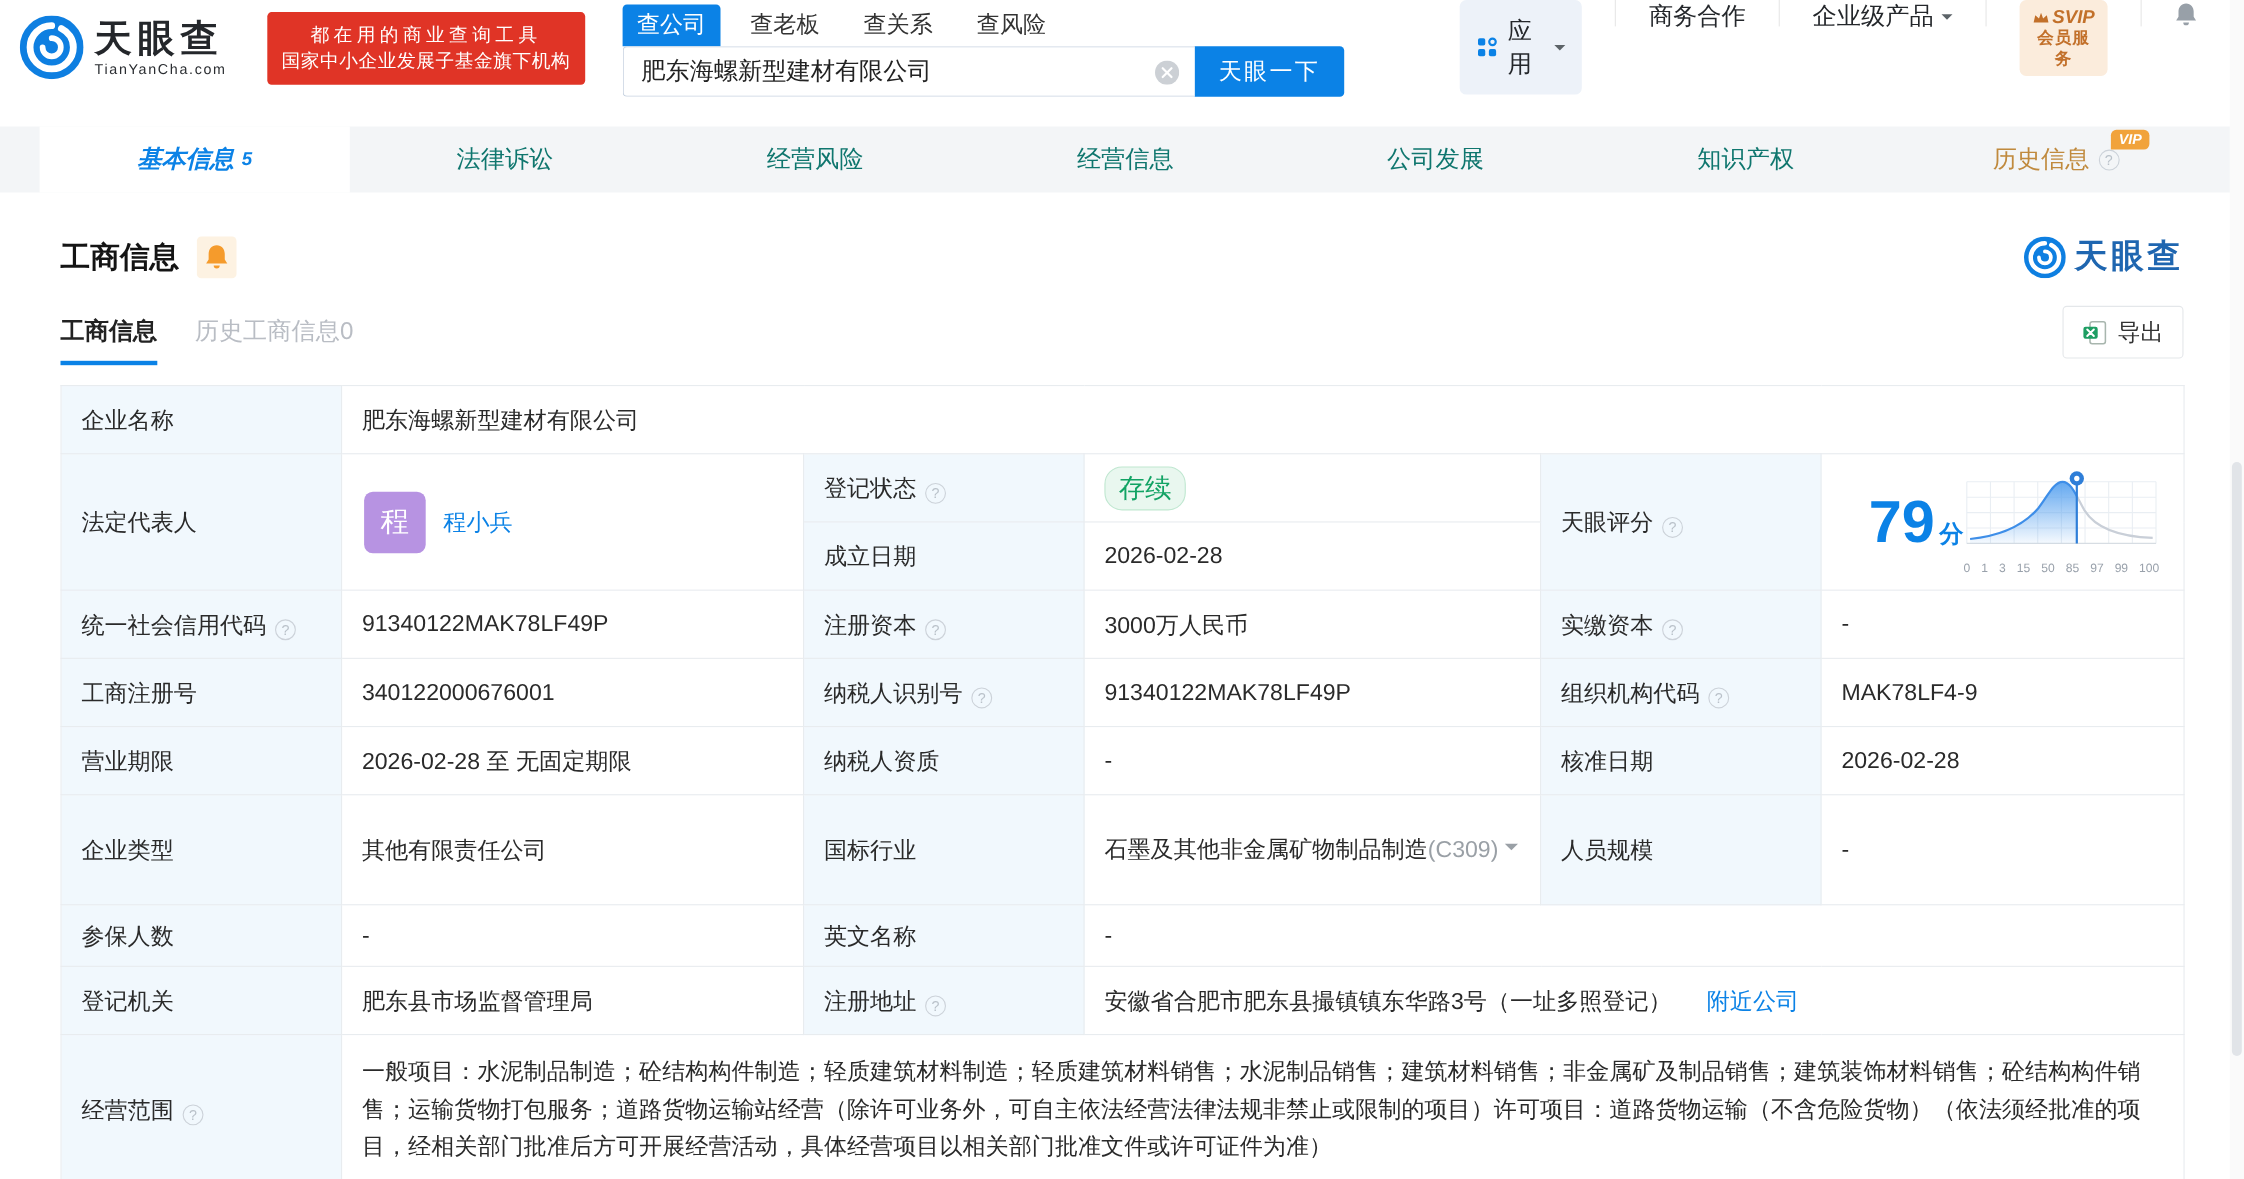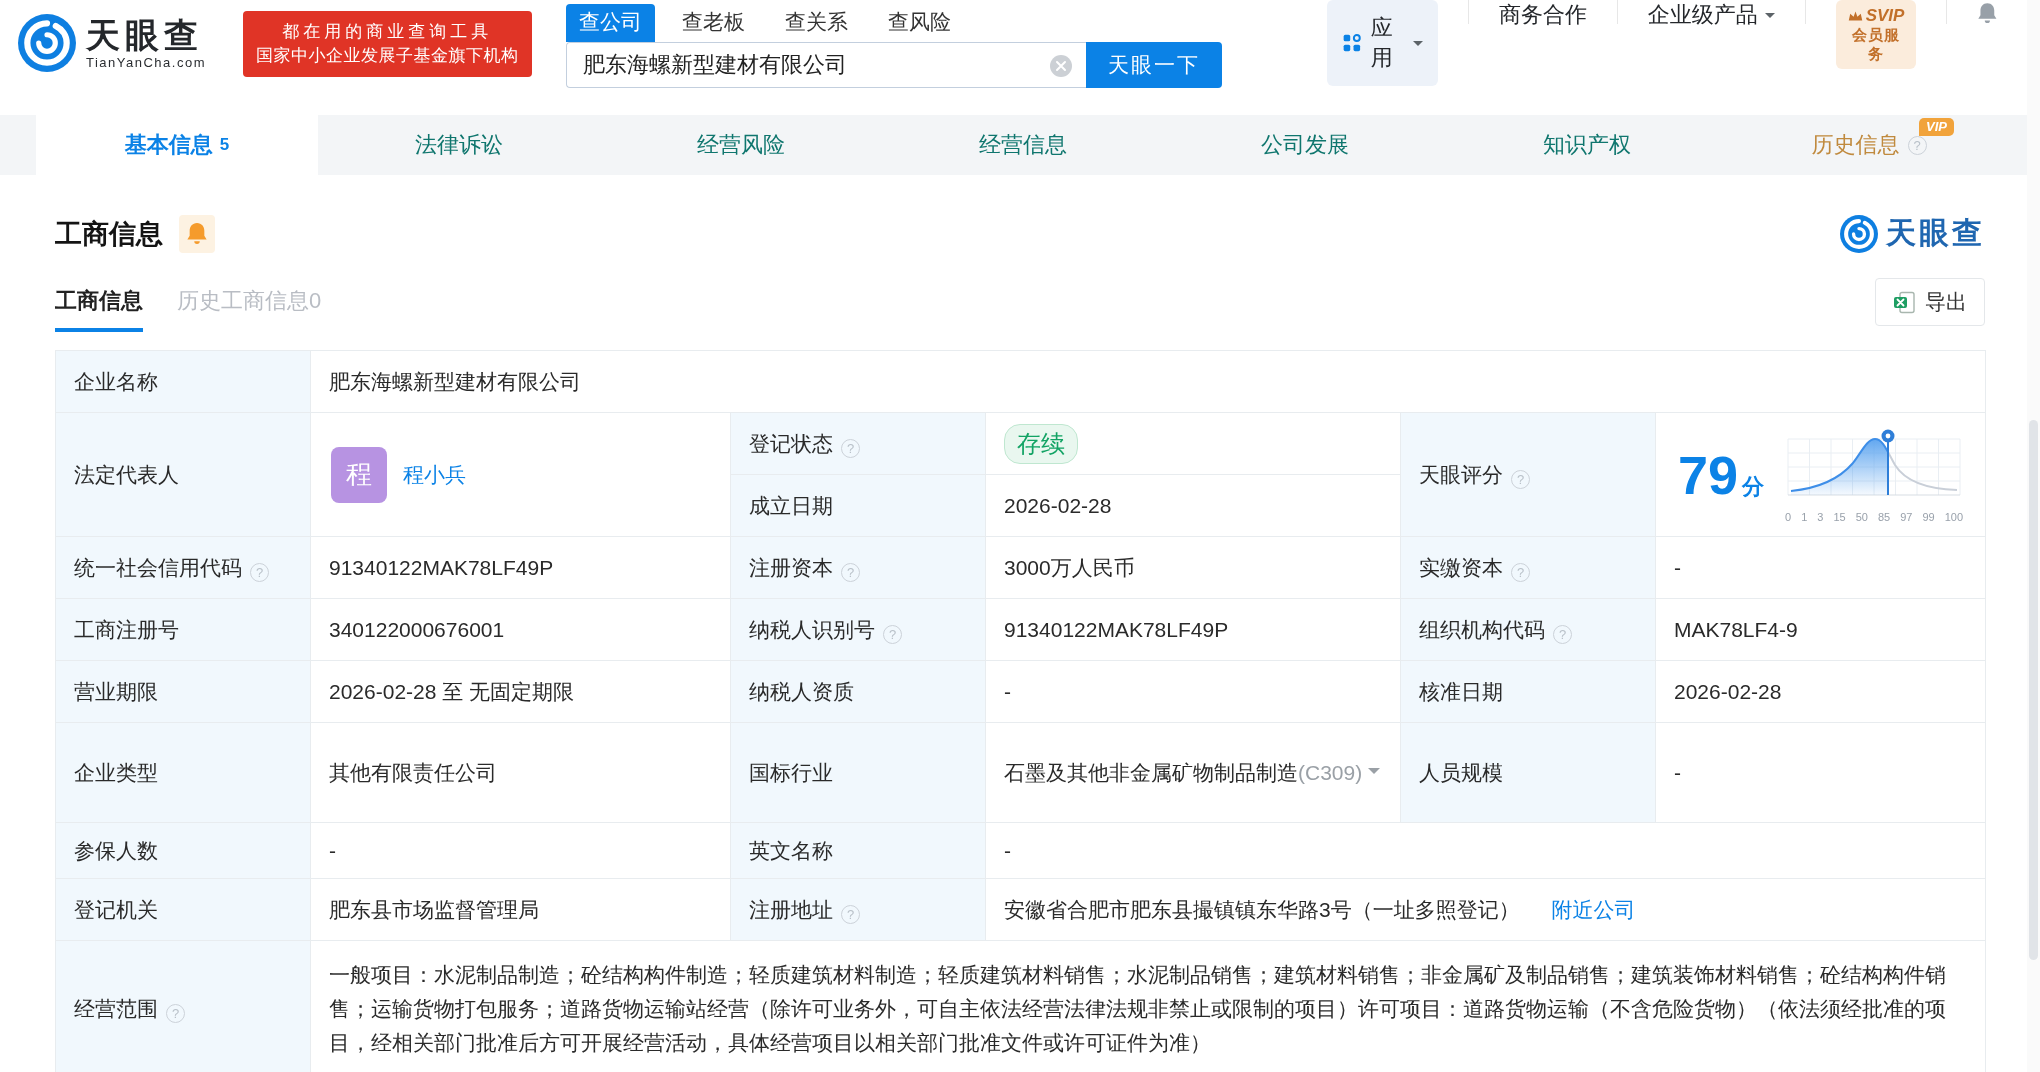--- a/index.html
+++ b/index.html
@@ -42,21 +42,21 @@
   .svip { background:#fbecdc; border-radius:6px; padding:6px 12px; text-align:center; cursor:pointer; line-height:19px;}
   .svip .s1 { font-size:17px; font-weight:800; font-style:italic; color:#c2702a; display:flex; align-items:center; gap:3px; justify-content:center;}
   .svip .s2 { font-size:15px; font-weight:700; color:#c2702a; letter-spacing:1px;}
   .bell-top { width:25px; height:27px; cursor:pointer; }
 
   
   .nav-band { margin-top:25px; height:60px; background:#f3f5f7; }
   .nav-tabs { display:flex; height:60px; margin:0 30px 0 36px; }
   .ntab { flex:1; display:flex; align-items:center; justify-content:center; font-size:22px; color:#0f766e;
     cursor:pointer; position:relative; }
-  .ntab.active { background:#fff; color:#0b82e6; font-weight:700; }
+  .ntab.active { background:#fff; color:#0b82e6; font-weight:700;font-style:italic; }
   .ntab .cnt { font-size:17px; margin-left:7px; color:#0b82e6; }
   .ntab.vip-tab { color:#c08a3e; }
   .vip-badge { position:absolute; top:3px; right:56px; background:#f1a33b; color:#fff; font-size:13px;
     font-weight:700; font-style:italic; padding:1px 7px 2px; border-radius:5px 5px 5px 0; }
   .qmark { display:inline-flex; width:19px; height:19px; border:1px solid #ccd2d9; border-radius:50%;
     color:#b9c1c9; font-size:13px; align-items:center; justify-content:center; margin-left:8px; flex:none;}
   .qmark::after { content:"?"; }
 
   
   main { padding:0 55px; background:#fff; }
@@ -89,21 +89,21 @@
   .avatar { width:56px; height:56px; border-radius:8px; background:#b793e2; color:#fff; font-size:26px;
     display:flex; align-items:center; justify-content:center; cursor:pointer; flex:none; }
   a.blue-link { color:#0b82e6; text-decoration:none; cursor:pointer; }
   .industry-code { color:#9aa0a6; }
   .chev { display:inline-block; width:0; height:0; border:6px solid transparent; border-top-color:#9aa0a6;
     margin-left:6px; vertical-align:middle; cursor:pointer;}
   .addr-link { margin-left:26px; }
   .scope-cell { line-height:34px; padding:16px 18px !important; }
 
   
-  .score-cell { display:flex; align-items:center; justify-content:space-between; padding:0 22px; }
+  .score-cell { display:flex; align-items:center; justify-content:flex-end; padding:0 22px; }
   .score-num { font-size:54px; font-weight:800; color:#0b82e6; line-height:54px; }
   .score-suffix { font-size:22px; color:#0b82e6; font-weight:700; margin-left:4px; }
   .score-chart { width:178px; }
   .score-ticks { display:flex; justify-content:space-between; font-size:11px; color:#99a1ab; margin-top:1px; }
 
   
   .sbar { position:absolute; right:0; top:0; width:13px; height:1072px; background:#fafafa; }
   .sbar .thumb { position:absolute; left:2px; top:420px; width:9px; height:540px; background:#e1e4e8; border-radius:5px; }
 </style>
 </head>

